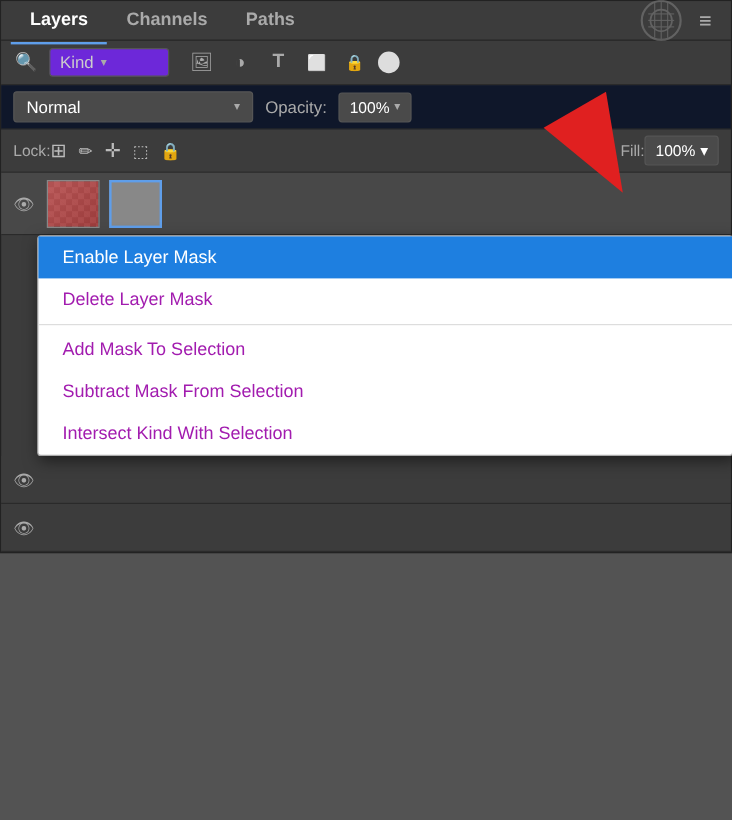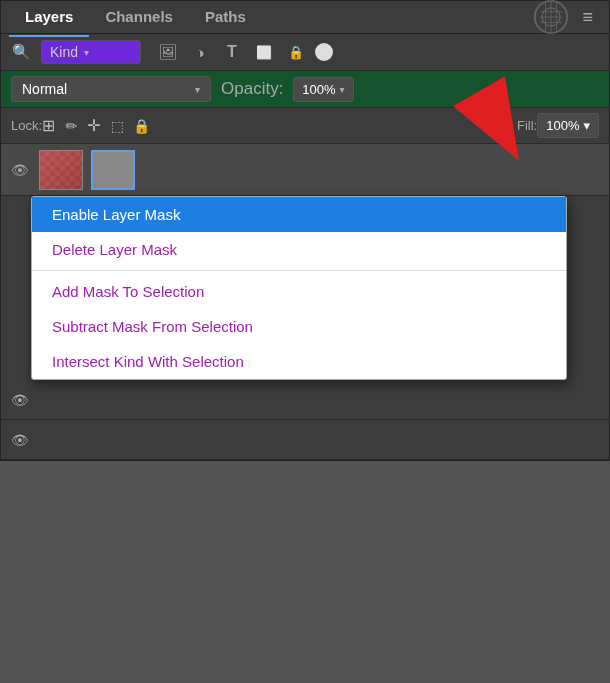--- a/index.html
+++ b/index.html
@@ -99,39 +99,39 @@
       width: 18px; height: 18px;
       border-radius: 50%;
       background: #ddd;
       cursor: pointer;
     }
 
     
     .blend-row {
       display: flex;
       align-items: center;
-      background: #14532d;
+      background: #0f172a;
       padding: 5px 10px;
       gap: 10px;
       border-bottom: 1px solid #2a2a2a;
     }
     .blend-dropdown {
       display: flex;
       align-items: center;
       background: #4a4a4a;
       border: 1px solid #555;
       border-radius: 3px;
       padding: 4px 10px;
       gap: 6px;
       min-width: 200px;
       cursor: pointer;
     }
     .blend-dropdown .label { color: #fff; font-size: 14px; }
     .blend-dropdown .chevron { font-size: 10px; color: #aaa; margin-left: auto; }
-    .opacity-label { color: #aaa; font-size: 17px; }
+    .opacity-label { color: #aaa; font-size: 14px; }
     .opacity-value {
       display: flex; align-items: center;
       background: #4a4a4a;
       border: 1px solid #555;
       border-radius: 3px;
       padding: 4px 8px;
       gap: 4px;
       cursor: pointer;
     }
     .opacity-value span { color: #fff; font-size: 13px; }
@@ -210,21 +210,21 @@
     }
 
     
     .context-menu-overlay {
       position: relative;
       background: #fff;
       border: 1px solid #aaa;
       border-radius: 3px;
       box-shadow: 2px 4px 12px rgba(0,0,0,0.5);
       z-index: 100;
-      width: 536px;
+      width: 580px;
       margin: 0 0 0 30px;
     }
     .context-item {
       padding: 9px 20px;
       font-size: 15px;
       color: #a21caf;
       cursor: pointer;
       white-space: nowrap;
     }
     .context-item.active {

